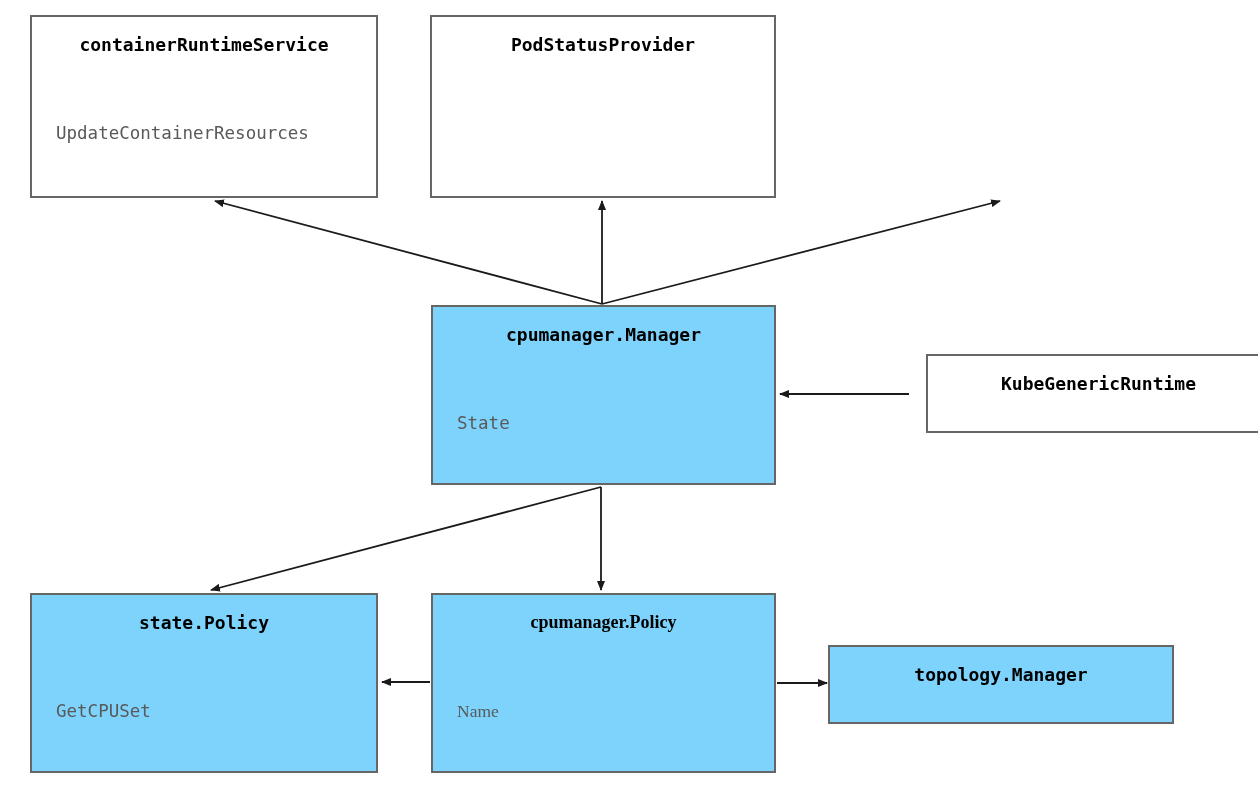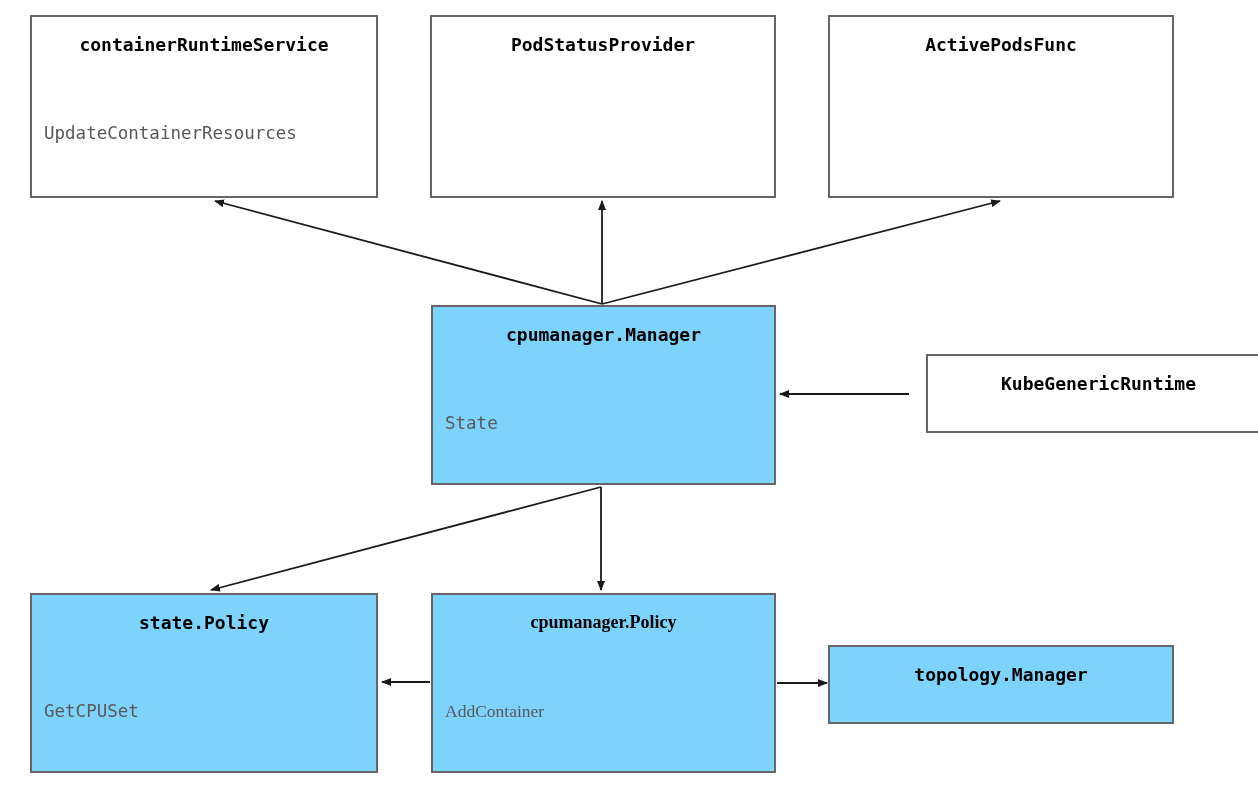--- a/index.html
+++ b/index.html
@@ -41,21 +41,21 @@
     text-align: center;
     font-weight: bold;
     font-size: 18px;
     color: #000000;
     letter-spacing: 0px;
     margin-top: 17px;
     white-space: pre;
   }
   .node-methods {
     margin-top: 20px;
-    padding-left: 12px;
+    padding-left: 24px;
     font-size: 17.5px;
     line-height: 23.5px;
     color: #595959;
     white-space: pre;
   }
   .node-methods .m {
     display: block;
   }
 </style>
 </head>
@@ -92,24 +92,20 @@
     <div class="node-methods">
       <span class="m">UpdateContainerResources</span>
     </div>
   </div>
 
   <div class="node" style="left:422px; top:15px; width:346px; height:183px;">
     <div class="node-title">PodStatusProvider</div>
     <div class="node-methods"></div>
   </div>
 
-  <div class="node" style="left:820px; top:15px; width:346px; height:183px;">
-    <div class="node-title">ActivePodsFunc</div>
-    <div class="node-methods"></div>
-  </div>
 
   <div class="node filled" style="left:423px; top:305px; width:345px; height:180px;">
     <div class="node-title">cpumanager.Manager</div>
     <div class="node-methods">
       <span class="m">State</span>
       <span class="m">AddContainer</span>
       
       
     </div>
   </div>
@@ -124,20 +120,21 @@
       <span class="m">GetCPUSet</span>
       <span class="m">GetDefaultCPUSet</span>
       
       
     </div>
   </div>
 
   <div class="node filled" style="left:423px; top:593px; width:345px; height:180px;font-family:Liberation Serif, serif;">
     <div class="node-title">cpumanager.Policy</div>
     <div class="node-methods">
+      <span class="m">Name</span>
       <span class="m">AddContainer</span>
       
     </div>
   </div>
 
   <div class="node filled" style="left:820px; top:645px; width:346px; height:79px;">
     <div class="node-title">topology.Manager</div>
   </div>
 
 </div>

